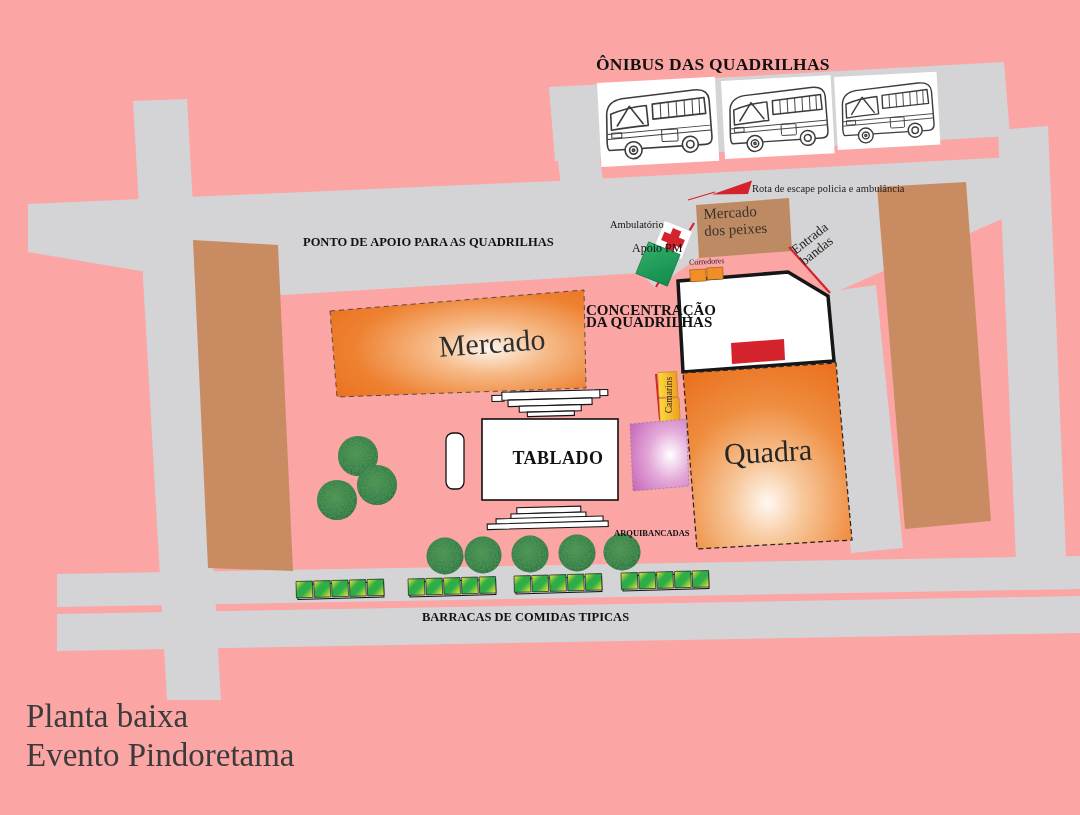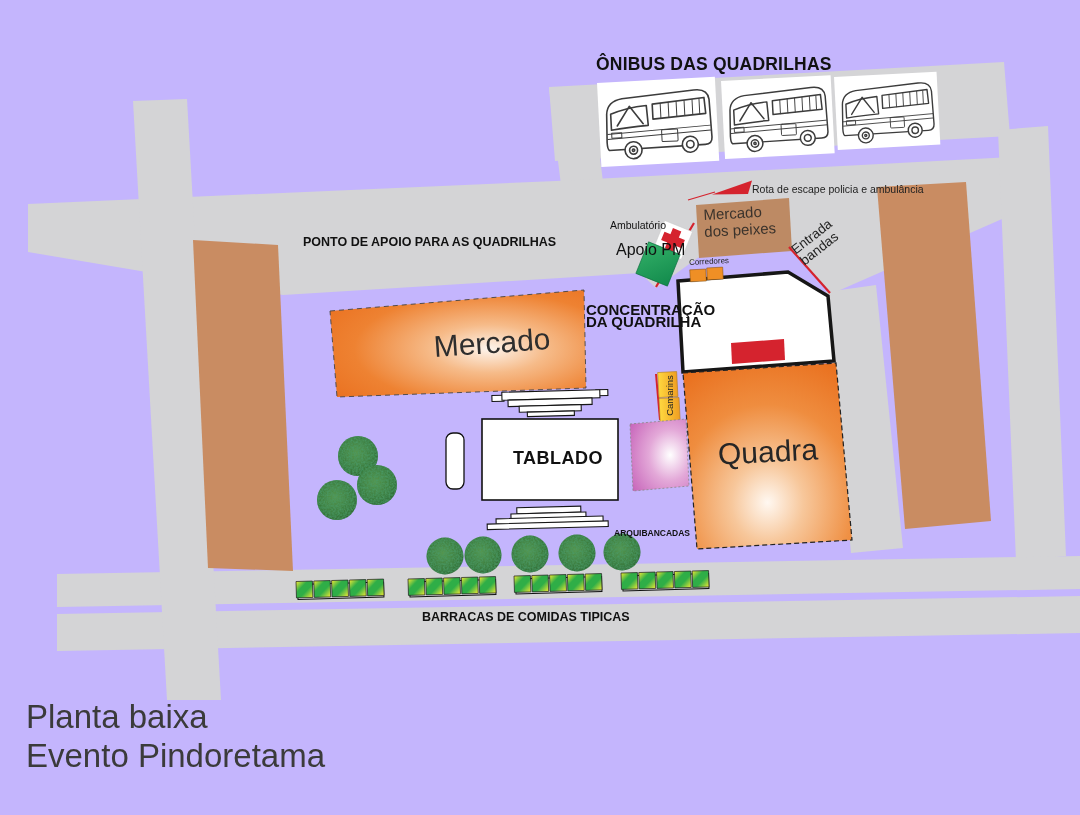--- a/index.html
+++ b/index.html
@@ -1,24 +1,24 @@
 <!DOCTYPE html>
 <html><head>
 <meta charset="utf-8">
 <style>
   html,body{margin:0;padding:0;background:#fff;}
-  #stage{position:relative;width:1080px;height:815px;background:#c4b5fd;overflow:hidden;
-         font-family:Liberation Sans, sans-serif;}
+  #stage{position:relative;width:1080px;height:815px;background:#fca5a5;overflow:hidden;
+         font-family:Liberation Serif, serif;}
   #stage svg{position:absolute;left:0;top:0;}
   .lbl{position:absolute;white-space:nowrap;color:#111;}
   .lbl-onibus{left:596px;top:54px;font-size:17.5px;font-weight:bold;letter-spacing:.2px;}
   .lbl-rota{left:752px;top:176px;font-size:10.5px;color:#222;margin-top:7px;}
   .lbl-ponto{left:303px;top:235px;font-size:12.5px;font-weight:bold;}
   .lbl-ambulatorio{left:610px;top:219px;font-size:10.5px;}
-  .lbl-apoiopm{left:616px;top:241px;font-size:16px;}
+  .lbl-apoiopm{left:632px;top:241px;font-size:12px;}
   .lbl-peixes{left:703px;top:206px;font-size:15px;line-height:17px;color:#3b332c;transform:rotate(-3deg);transform-origin:0 0;}
   .lbl-entrada{left:789px;top:246px;font-size:13.5px;line-height:14px;color:#222;transform:rotate(-38deg);transform-origin:0 0;}
   .lbl-corredores{left:689px;top:257px;font-size:8px;color:#222;transform:rotate(-3deg);}
   .lbl-concentracao{left:586px;top:304px;font-size:15px;font-weight:bold;line-height:12px;}
   .lbl-mercado{left:392px;top:326px;width:200px;text-align:center;font-size:30px;color:#2e2e2e;transform:rotate(-4deg);}
   .lbl-tablado{left:482px;top:448px;width:152px;text-align:center;font-size:18px;font-weight:bold;letter-spacing:.5px;}
   .lbl-arqui{left:614px;top:516px;font-size:8.5px;font-weight:bold;margin-top:12px;}
   .lbl-quadra{left:692px;top:435px;width:152px;text-align:center;font-size:30px;color:#262626;transform:rotate(-3deg);}
   .lbl-camarins{left:646px;top:390px;width:46px;text-align:center;font-size:9.5px;color:#222;transform:rotate(-90deg);}
   .lbl-barracas{left:422px;top:610px;font-size:12.5px;font-weight:bold;}
@@ -227,21 +227,21 @@
   <div>Mercado</div>
   <div>dos peixes</div>
 </div>
 <div class="lbl lbl-entrada">
   <div>Entrada</div>
   <div>bandas</div>
 </div>
 <div class="lbl lbl-corredores">Corredores</div>
 <div class="lbl lbl-concentracao">
   <div>CONCENTRAÇÃO</div>
-  <div>DA QUADRILHA</div>
+  <div>DA QUADRILHAS</div>
 </div>
 <div class="lbl lbl-mercado">Mercado</div>
 <div class="lbl lbl-tablado">TABLADO</div>
 <div class="lbl lbl-arqui">ARQUIBANCADAS</div>
 <div class="lbl lbl-quadra">Quadra</div>
 <div class="lbl lbl-camarins">Camarins</div>
 <div class="lbl lbl-barracas">BARRACAS DE COMIDAS TIPICAS</div>
 <div class="lbl lbl-footer">
   <div>Planta baixa</div>
   <div>Evento Pindoretama</div>

